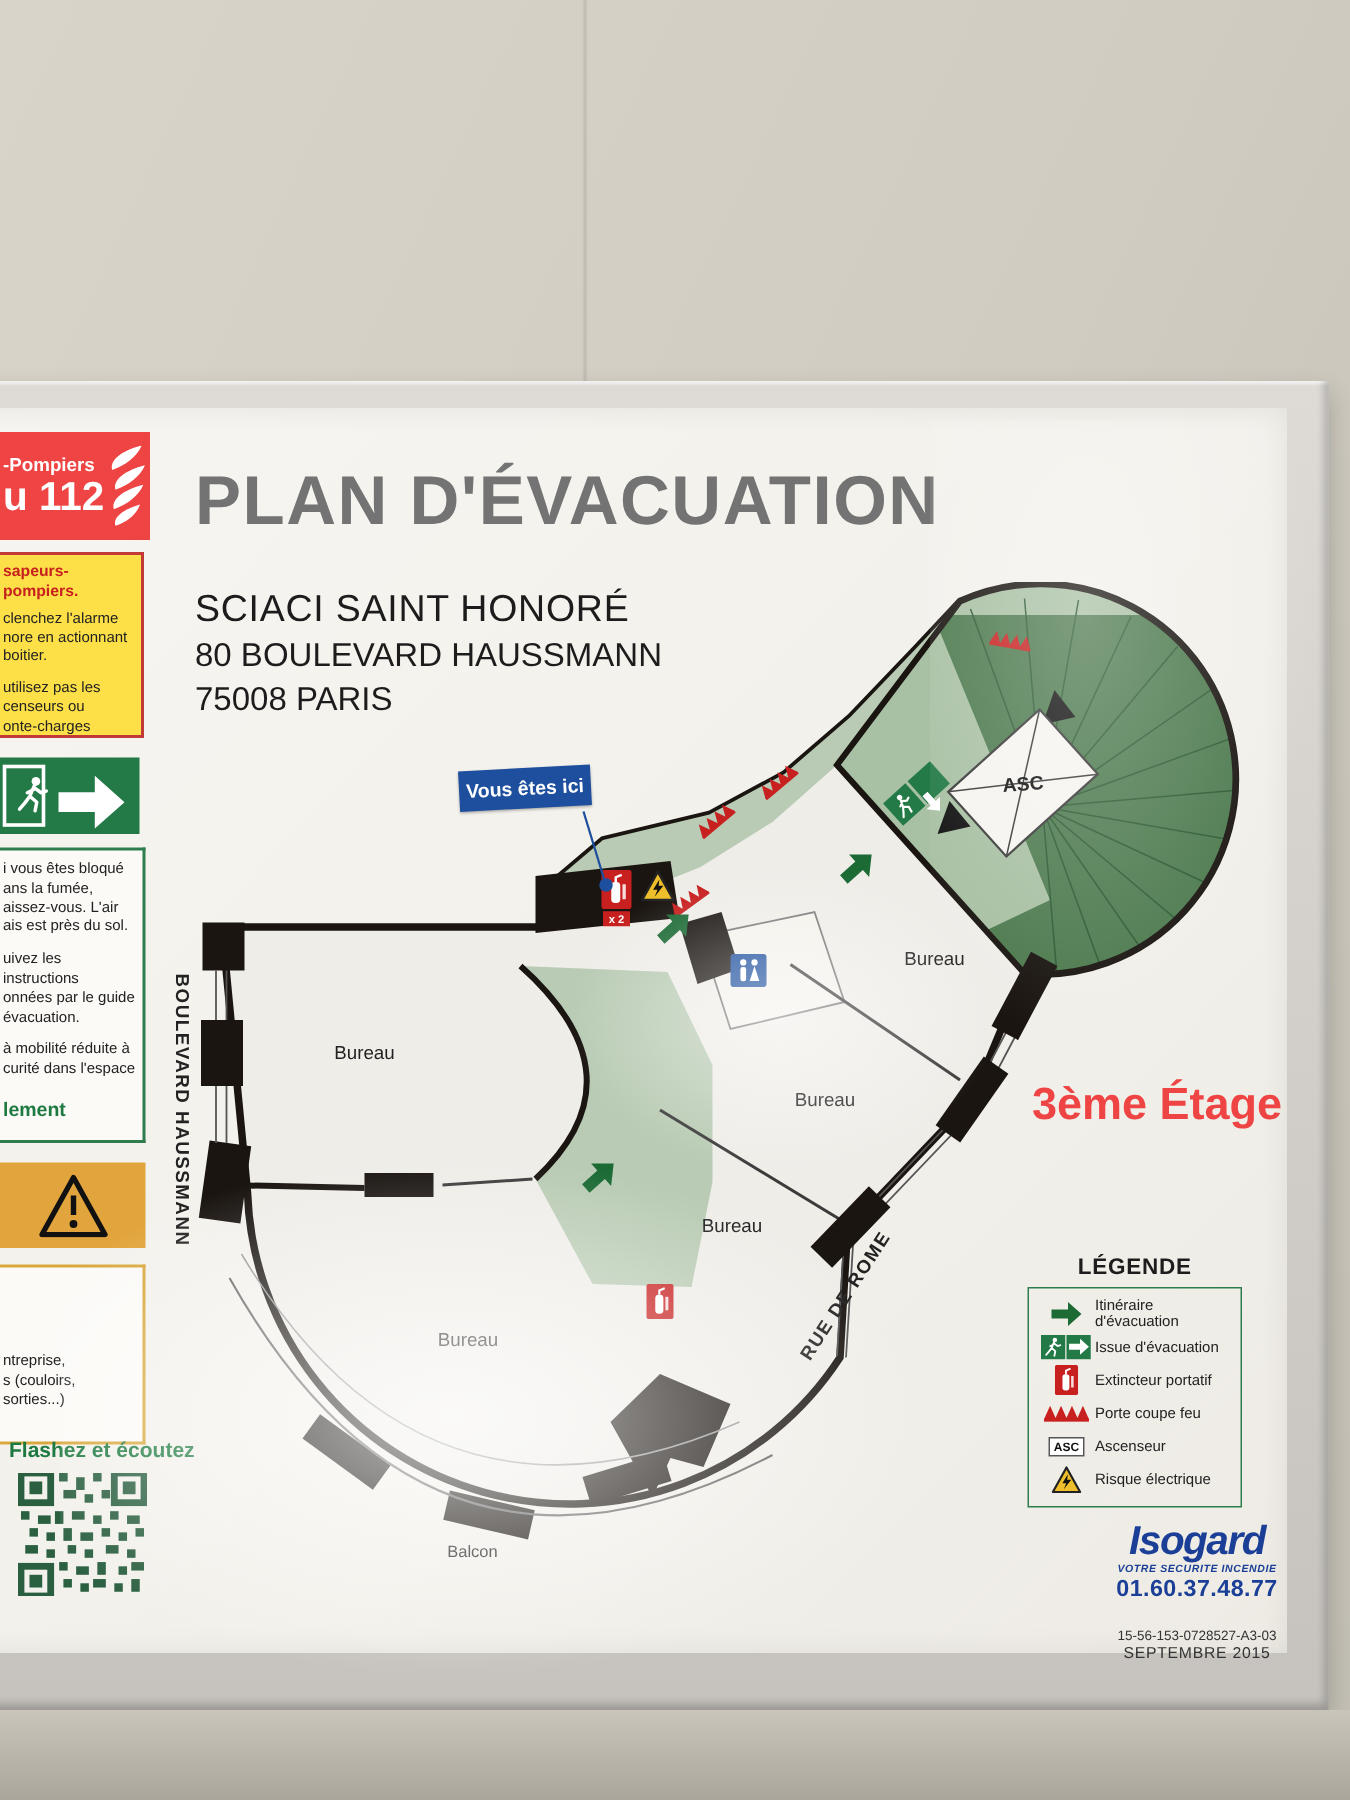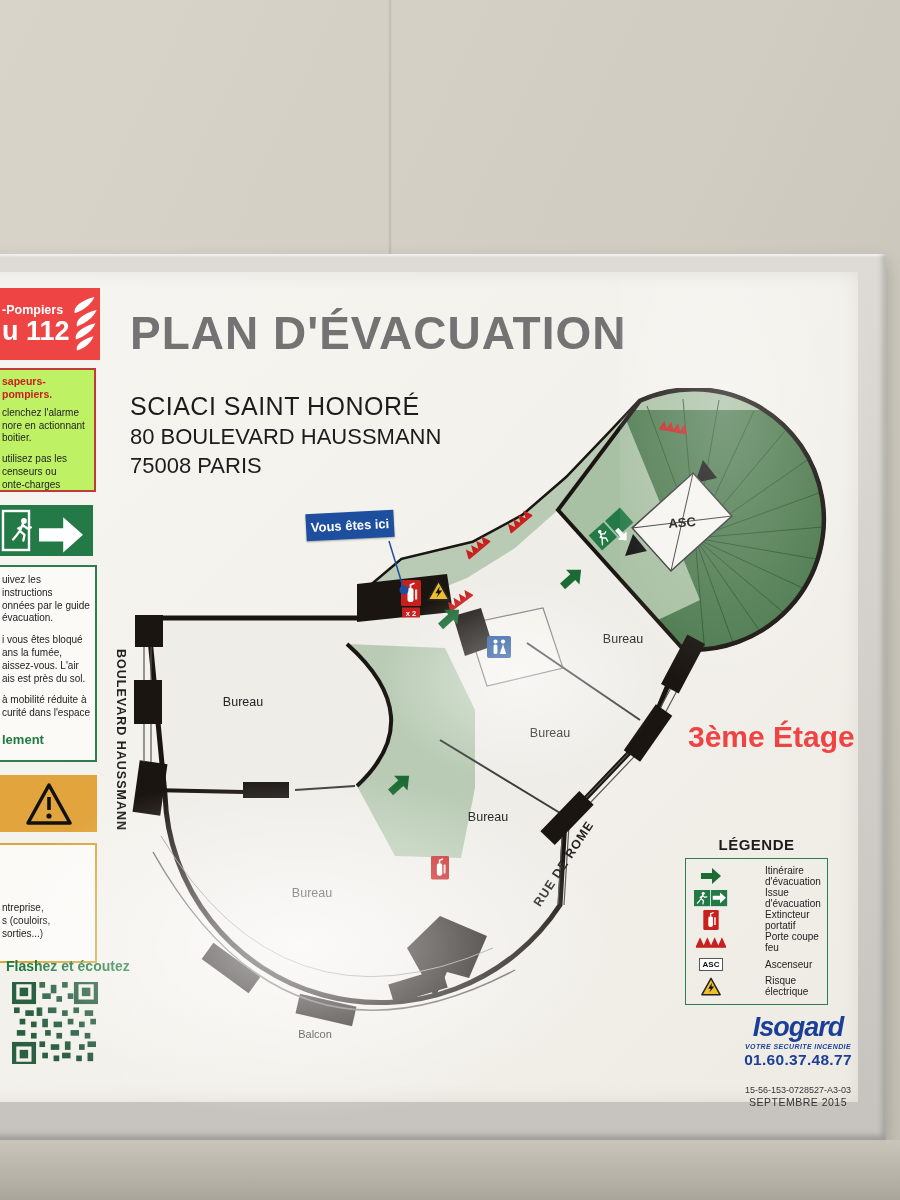--- a/index.html
+++ b/index.html
@@ -32,21 +32,21 @@
   .title{left:130px;top:306px;font-size:46px;font-weight:bold;color:#737373;letter-spacing:1px;white-space:nowrap;}
   .site{left:130px;top:392px;color:#1c1c1c;}
   .site .name{font-size:25px;font-weight:normal;letter-spacing:.5px;}
   .site .addr{font-size:22px;margin-top:3px;}
   
   .sbox{left:0;color:#222;}
   .emergency{top:288px;width:100px;height:72px;background:#ef4444;color:#fff;display:flex;align-items:center;}
   .emergency .txt{flex:1;padding:4px 0 4px 2px;}
   .emergency .l1{font-size:12.5px;font-weight:bold;}
   .emergency .l2{font-size:27px;font-weight:bold;line-height:1.05;}
-  .alarm{top:368px;width:96px;height:124px;background:#bef264;border:2px solid #c23a36;border-left:none;
+  .alarm{top:368px;width:96px;height:124px;background:#fde047;border:2px solid #c23a36;border-left:none;
     padding:5px 3px 4px 2px;box-sizing:border-box;font-size:10px;line-height:1.28;}
   .alarm .hd{color:#c7201f;font-weight:bold;font-size:10.5px;margin-bottom:5px;}
   .ml{white-space:pre-line;}
   .exitbox{top:505px;width:93px;height:51px;background:#237a46;display:flex;align-items:center;justify-content:flex-end;padding-right:4px;box-sizing:border-box;}
   .instructions{top:565px;width:97px;height:197px;background:#fbfaf7;border:2px solid #2e7d4f;border-left:none;
     padding:7px 3px 4px 2px;box-sizing:border-box;font-size:10px;line-height:1.28;}
   .instructions p{margin:0 0 9px 0;}
   .instructions .hl{color:#1e7a40;font-weight:bold;font-size:13px;margin-top:12px;}
   .warnbox{top:775px;width:97px;height:57px;background:#e2a43c;display:flex;align-items:center;justify-content:center;}
   .notice{top:843px;width:97px;height:120px;background:#fbfaf7;border:2px solid #d9a83c;border-left:none;
@@ -56,21 +56,21 @@
   
   .plan-svg{left:95px;top:388px;z-index:10;}
   .you-are-here{left:306px;top:512px;width:88px;height:27px;background:#1d4f9e;color:#fff;
     font-size:13px;font-weight:bold;display:flex;align-items:center;justify-content:center;
     transform:rotate(-3deg);z-index:20;box-shadow:0 1px 2px rgba(0,0,0,.3);}
   .floor-label{left:688px;top:720px;font-size:30px;font-weight:bold;color:#ef4444;white-space:nowrap;z-index:20;}
   
   .legend-title{left:685px;top:836px;width:143px;text-align:center;font-size:15px;font-weight:bold;color:#1d1d1d;letter-spacing:.5px;z-index:20;}
   .legend{left:685px;top:858px;width:143px;height:147px;border:1.5px solid #2e7d4f;box-sizing:border-box;
     padding:6px 4px 2px 6px;z-index:20;}
-  .lrow{display:flex;align-items:center;height:22px;gap:35px;}
+  .lrow{display:flex;align-items:center;height:22px;}
   .lrow .ic{width:38px;display:flex;align-items:center;justify-content:center;flex:none;}
   .lrow .lb{font-size:10px;color:#222;}
   .asc-chip{border:1.2px solid #555;background:#fff;font-size:8px;font-weight:bold;color:#111;padding:1px 3px;}
   
   .brand{left:735px;top:1014px;width:126px;text-align:center;z-index:20;}
   .brand .logo{font-size:27px;font-weight:bold;font-style:italic;color:#1b3f97;letter-spacing:-1px;line-height:1;}
   .brand .tag{font-size:7px;font-weight:bold;font-style:italic;color:#1b3f97;letter-spacing:.4px;margin-top:2px;}
   .brand .phone{font-size:15.5px;font-weight:bold;color:#1b3f97;letter-spacing:.3px;margin-top:1px;white-space:nowrap;}
   .brand .ref{font-size:9px;color:#333;margin-top:16px;white-space:nowrap;}
   .brand .date{font-size:10.5px;color:#333;letter-spacing:.5px;margin-top:1px;}
@@ -162,27 +162,27 @@
     <g transform="translate(8,9) scale(1.15)" color="#fff">
         <use href="#man"></use>
       </g>
     <g transform="translate(38,7) scale(2.2)">
         <use href="#arrow" fill="#fff"></use>
       </g>
   </svg>
 </div>
 
 <div class="abs sbox instructions">
-  <p class="ml">uivez les instructions
-onnées par le guide
-évacuation.</p>
   <p class="ml">i vous êtes bloqué
 ans la fumée,
 aissez-vous. L'air
 ais est près du sol.</p>
+  <p class="ml">uivez les instructions
+onnées par le guide
+évacuation.</p>
   <p class="ml">à mobilité réduite à
 curité dans l'espace</p>
   <div class="hl">lement</div>
 </div>
 
 <div class="abs sbox warnbox">
   <svg width="46" height="42" viewBox="0 0 46 42">
       <use href="#warn-ex"></use>
     </svg>
 </div>

